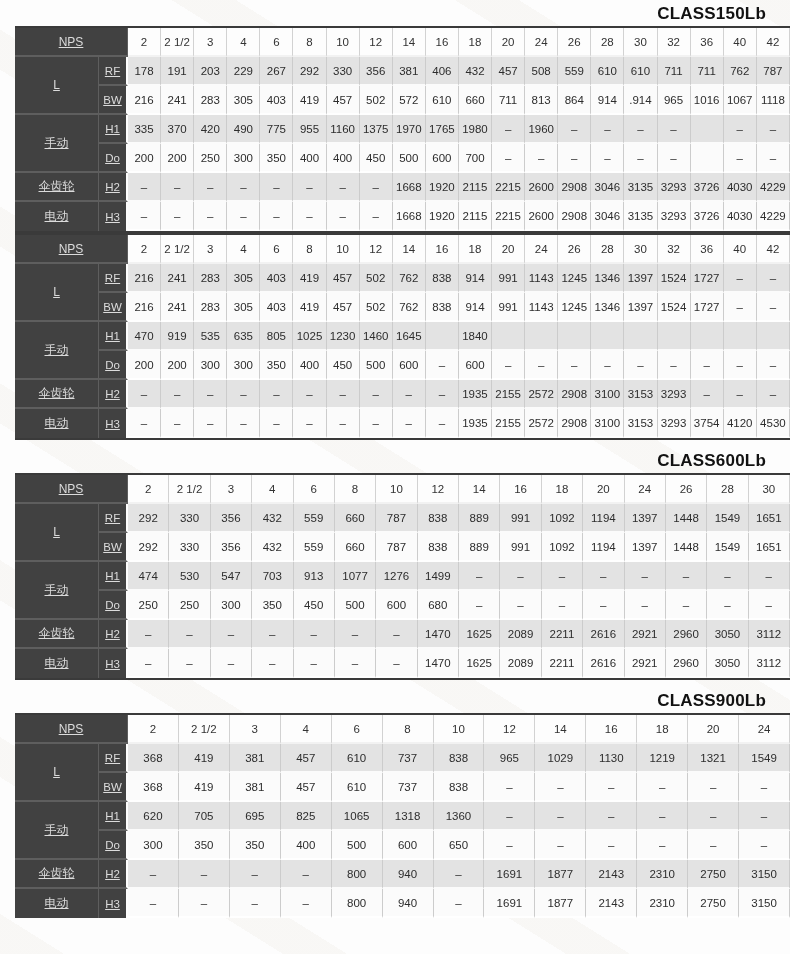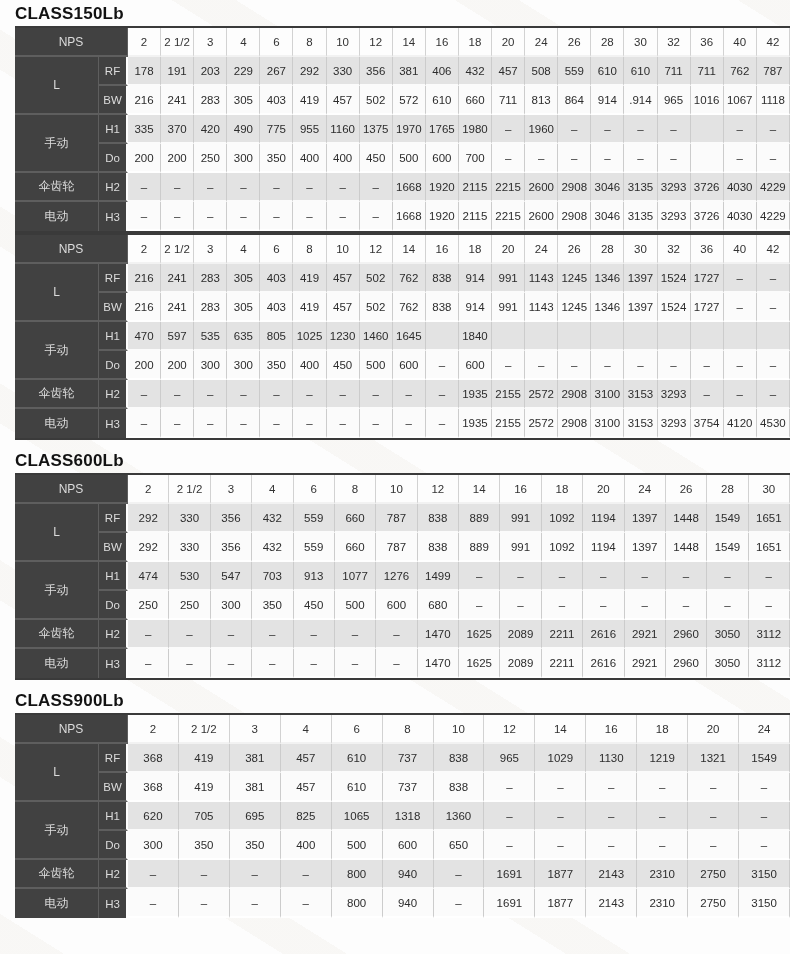--- a/index.html
+++ b/index.html
@@ -14,21 +14,21 @@
   .watermark {
     position:absolute; inset:0; z-index:0; pointer-events:none;
     background:repeating-linear-gradient(32deg,
       rgba(208,198,178,0.10) 0 34px, rgba(255,255,255,0) 34px 150px);
   }
   .content { position:relative; z-index:1; }
 
   .block { margin-left:15px; width:775px; }
   .table-title {
     font-size:17px; font-weight:bold; color:#121212;
-    text-align:left; padding-right:24px;
+    text-align:right; padding-right:24px;
     height:20px; line-height:20px; letter-spacing:0.2px;
     margin-top:11px; margin-bottom:2px;
   }
   .block.first .table-title { margin-top:4px; }
 
   table.spec {
     width:775px; table-layout:fixed;
     border-collapse:separate; border-spacing:0;
     border-top:2px solid #3a3a3a;
     border-bottom:2px solid #3a3a3a;
@@ -38,20 +38,21 @@
   col.c-sub { width:29px; }
 
   td {
     height:29px; text-align:center; vertical-align:middle;
     font-size:11.5px; color:#2d2d2d;
     white-space:nowrap; overflow:hidden;
   }
   td.dk {
     background:var(--dark,#414141); color:#dcdcdc;
     border-bottom:2px solid #5e5e5e;
+    text-decoration:underline;
   }
   td.grp { border-right:1px solid #5e5e5e; font-size:12px; }
   td.sub { border-right:2px solid #fdfdfd; font-size:11.5px;margin-top:47px; }
   tr:last-child td.dk { border-bottom:none; }
 
   td.nps {
     background:#fdfdfd; color:#333;
     border-right:1px solid #d2d2d2;
     border-bottom:2px solid #f2f2f2;
     font-size:11.5px;
@@ -358,21 +359,21 @@
               <td class="val w">1397</td>
               <td class="val w">1524</td>
               <td class="val w">1727</td>
               <td class="val w">–</td>
               <td class="val w">–</td>
             </tr>
             <tr>
               <td class="dk grp" rowspan="2">手动</td>
               <td class="dk sub">H1</td>
               <td class="val g">470</td>
-              <td class="val g">597</td>
+              <td class="val g">919</td>
               <td class="val g">535</td>
               <td class="val g">635</td>
               <td class="val g">805</td>
               <td class="val g">1025</td>
               <td class="val g">1230</td>
               <td class="val g">1460</td>
               <td class="val g">1645</td>
               <td class="val g"></td>
               <td class="val g">1840</td>
               <td class="val g"></td>

